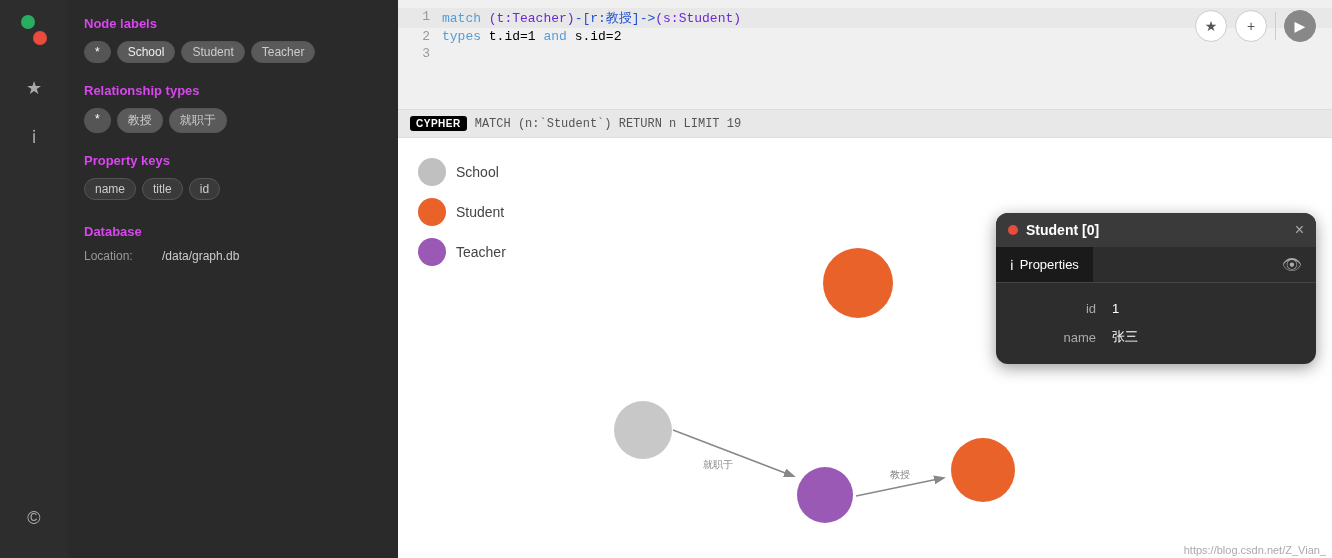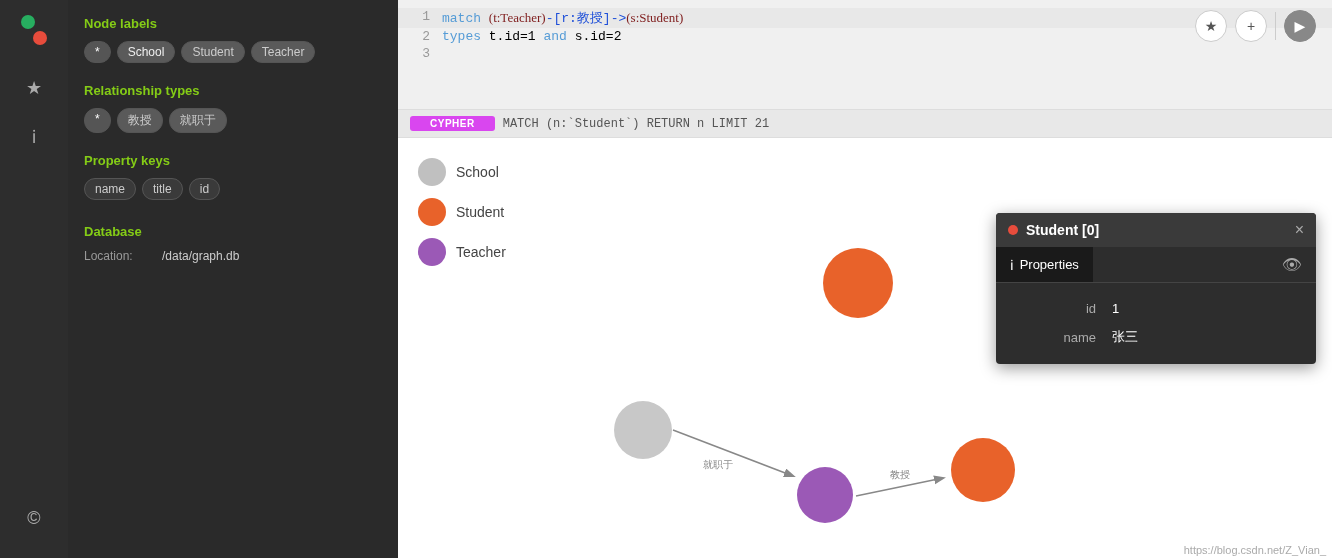--- a/index.html
+++ b/index.html
@@ -34,21 +34,21 @@
       width: 330px;
       background: #2a2a2a;
       color: #ccc;
       padding: 16px;
       flex-shrink: 0;
       overflow-y: auto;
     }
     .left-panel h3 {
       font-size: 13px;
       font-weight: 600;
-      color: #84cc16;
+      color: #d946ef;
       margin-bottom: 10px;
     }
     .tag-group {
       display: flex;
       flex-wrap: wrap;
       gap: 6px;
       margin-bottom: 20px;
     }
     .tag {
       padding: 3px 10px;
@@ -105,21 +105,21 @@
     .line-num {
       color: #999;
       width: 20px;
       text-align: right;
       margin-right: 12px;
       user-select: none;
       flex-shrink: 0;
     }
     .code-text { flex: 1; }
     .kw { color: #569cd6; }
-    .fn { color: #7f1d1d; font-family: Liberation Serif, serif; }
+    .fn { color: #6d28d9; }
     .rel-text { color: #1d4ed8; }
     .highlight-line { background: #e8e8e8; }
 
     
     .editor-toolbar {
       position: absolute;
       top: 10px;
       right: 16px;
       display: flex;
       gap: 8px;
@@ -144,25 +144,25 @@
     
     .cypher-bar {
       background: #e8e8e8;
       padding: 6px 12px;
       display: flex;
       align-items: center;
       gap: 8px;
       border-bottom: 1px solid #ddd;
     }
     .cypher-badge {
-      background: #d946ef;
+      background: #000000;
       color: #fff;
       font-size: 10px;
       font-weight: 700;
-      padding: 2px 20px;
+      padding: 2px 6px;
       border-radius: 3px;
       letter-spacing: 0.5px;
     }
     .cypher-query {
       font-family: 'Courier New', monospace;
       font-size: 12px;
       color: #555;
     }
 
     
@@ -211,21 +211,21 @@
       pointer-events: none;
     }
 
     
     .properties-panel {
       position: absolute;
       top: 75px;
       right: 16px;
       width: 320px;
       background: #2d2d2d;
-      border-radius: 4px;
+      border-radius: 12px;
       overflow: hidden;
       box-shadow: 0 4px 16px rgba(0,0,0,0.4);
       z-index: 10;
     }
     .panel-header {
       background: #3a3a3a;
       display: flex;
       align-items: center;
       justify-content: space-between;
       padding: 8px 12px;
@@ -370,21 +370,21 @@
     <div class="editor-toolbar">
       <button class="toolbar-btn" title="Favorite">★</button>
       <button class="toolbar-btn" title="Add">+</button>
       <div class="toolbar-divider"></div>
       <button class="toolbar-btn play-btn" title="Run">▶</button>
     </div>
   </div>
 
   <div class="cypher-bar">
     <span class="cypher-badge">CYPHER</span>
-    <span class="cypher-query">MATCH (n:`Student`) RETURN n LIMIT 21</span>
+    <span class="cypher-query">MATCH (n:`Student`) RETURN n LIMIT 19</span>
   </div>
 
   <div class="graph-canvas">
 
     <div class="legend">
       <div class="legend-item">
         <div class="legend-circle" style="background:#c0c0c0;"></div>
         <span>School</span>
       </div>
       <div class="legend-item">

